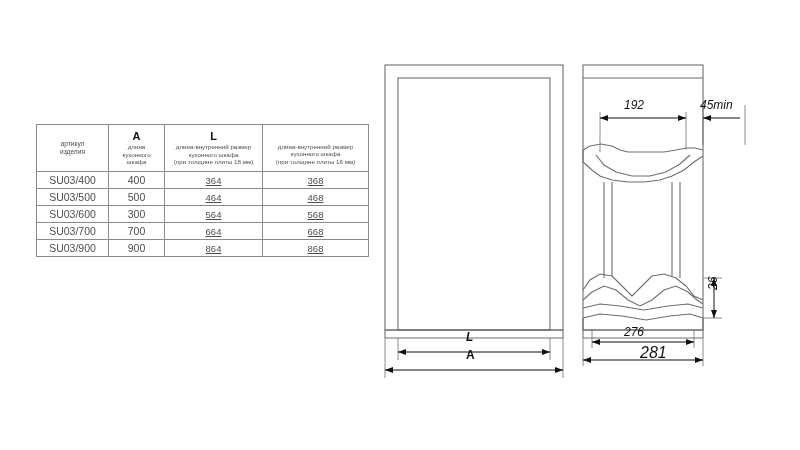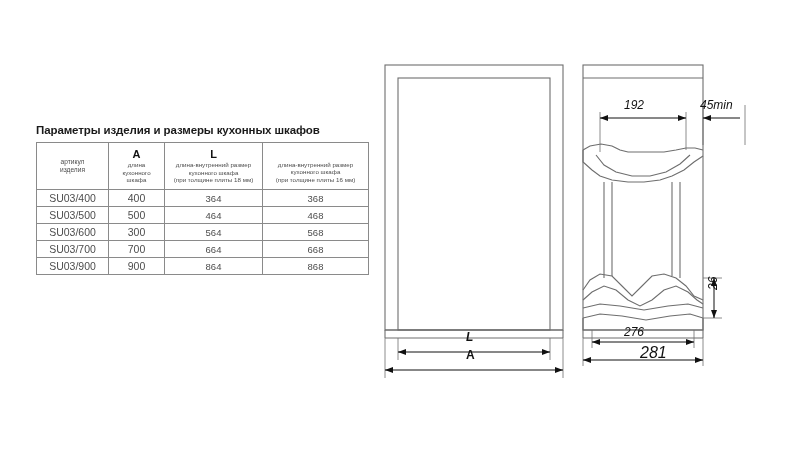--- a/index.html
+++ b/index.html
@@ -83,20 +83,21 @@
     margin-top: 28px;
   }
   .cell-a {
     font-size: 10.5px;
     font-weight: bold;
     color: #111;
   }
   .cell-l {
     font-size: 9.5px;
     color: #7d7d7d;
+    text-decoration: underline;
   }
 
   
   svg.draw {
     position: absolute;
     left: 0; top: 0;
     width: 800px;
     height: 450px;
     pointer-events: none;
   }
@@ -109,21 +110,20 @@
   }
   .lbl-b { font-weight: bold; }
   .lbl-i { font-style: italic; }
 </style>
 </head>
 <body>
 
 <div class="root">
 
   <div class="table-block">
-    <div class="table-title">Параметры изделия и размеры кухонных шкафов</div>
     <table class="spec">
       <colgroup>
         <col class="col-art">
           <col class="col-a">
           <col class="col-l1">
           <col class="col-l2">
       </colgroup>
       <tbody>
         <tr class="hdr-row">
           <td>

